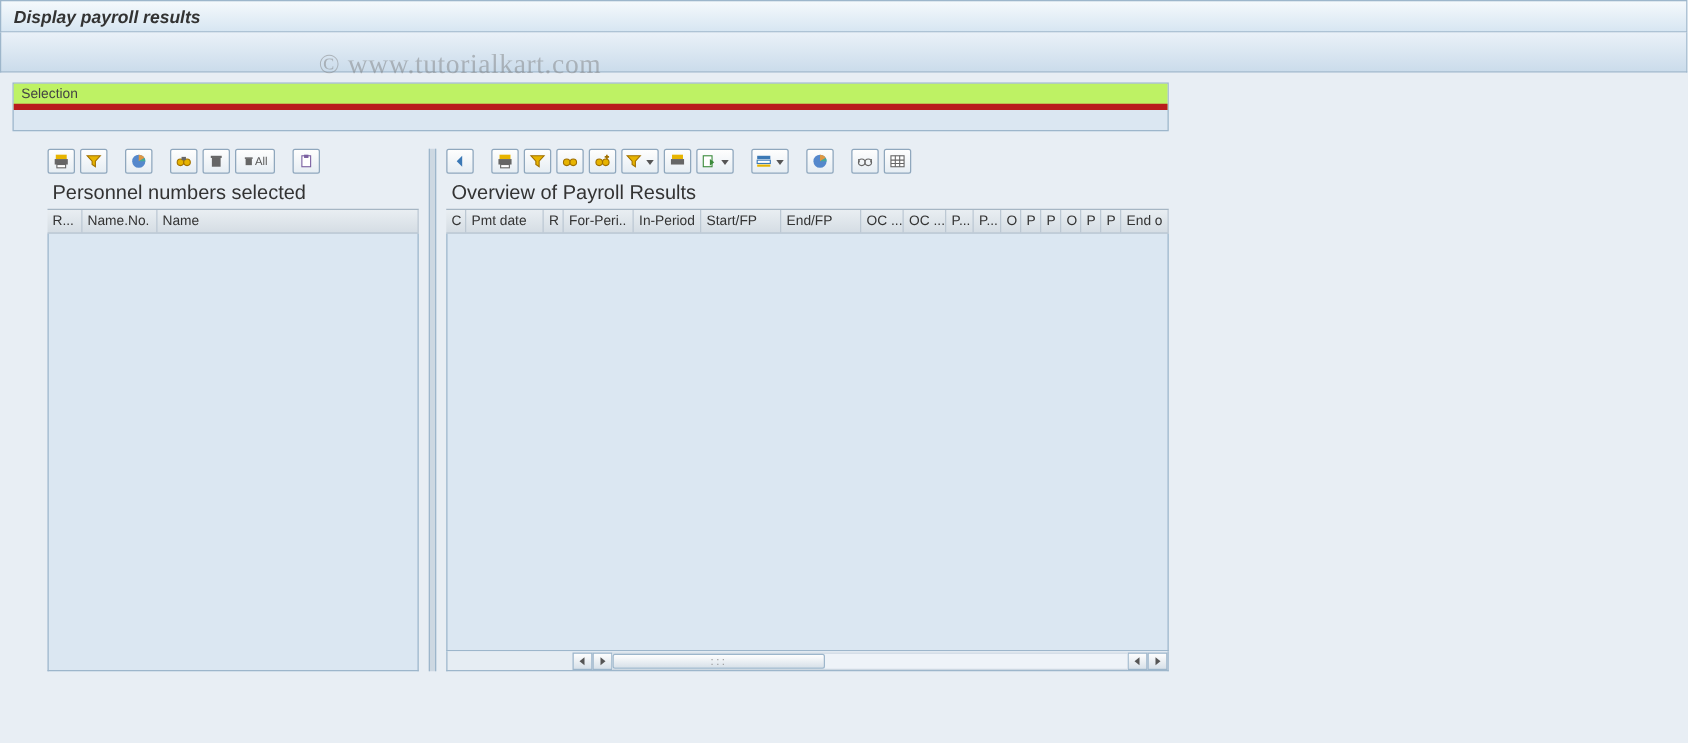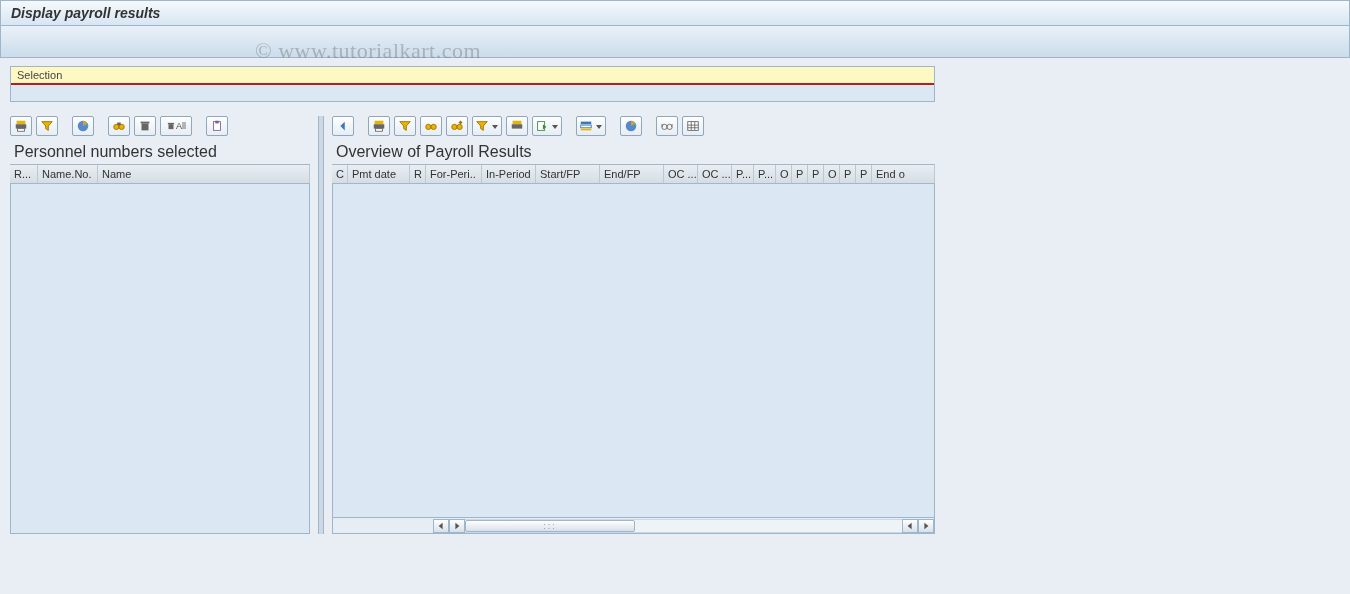--- a/index.html
+++ b/index.html
@@ -49,22 +49,22 @@
     padding: 8px 10px;
     width: 945px;
   }
   
   .group {
     border: 1px solid #9db6cb;
     background: #dbe7f2;
     margin-bottom: 14px;
   }
   .group-header {
-    background: #fef9c3;
-    border-bottom: 2px solid #b91c1c;
+    background: #bef264;
+    border-bottom: 5px solid #b91c1c;
     padding: 2px 6px;
     font-size: 11px;
     color: #444;
   }
   .group-body {
     padding: 6px 8px 10px 8px;
   }
   .field-row {
     display: flex;
     align-items: center;
@@ -95,21 +95,21 @@
     cursor: pointer;
     margin-left: 90px;
   }
   .icon-btn svg { width: 12px; height: 12px; }
   
   .panels {
     display: flex;
     gap: 8px;
     height: 418px;
   }
-  .panel-left { width: 300px; display:flex; flex-direction:column;}
+  .panel-left { width: 300px; display:flex; flex-direction:column;margin-left:28px;}
   .panel-right { flex: 1; display:flex; flex-direction:column; position:relative;}
   .tool-row {
     display: flex;
     gap: 4px;
     margin-bottom: 4px;
     align-items: center;
     flex-wrap: nowrap;
   }
   .tbtn {
     height: 20px;

